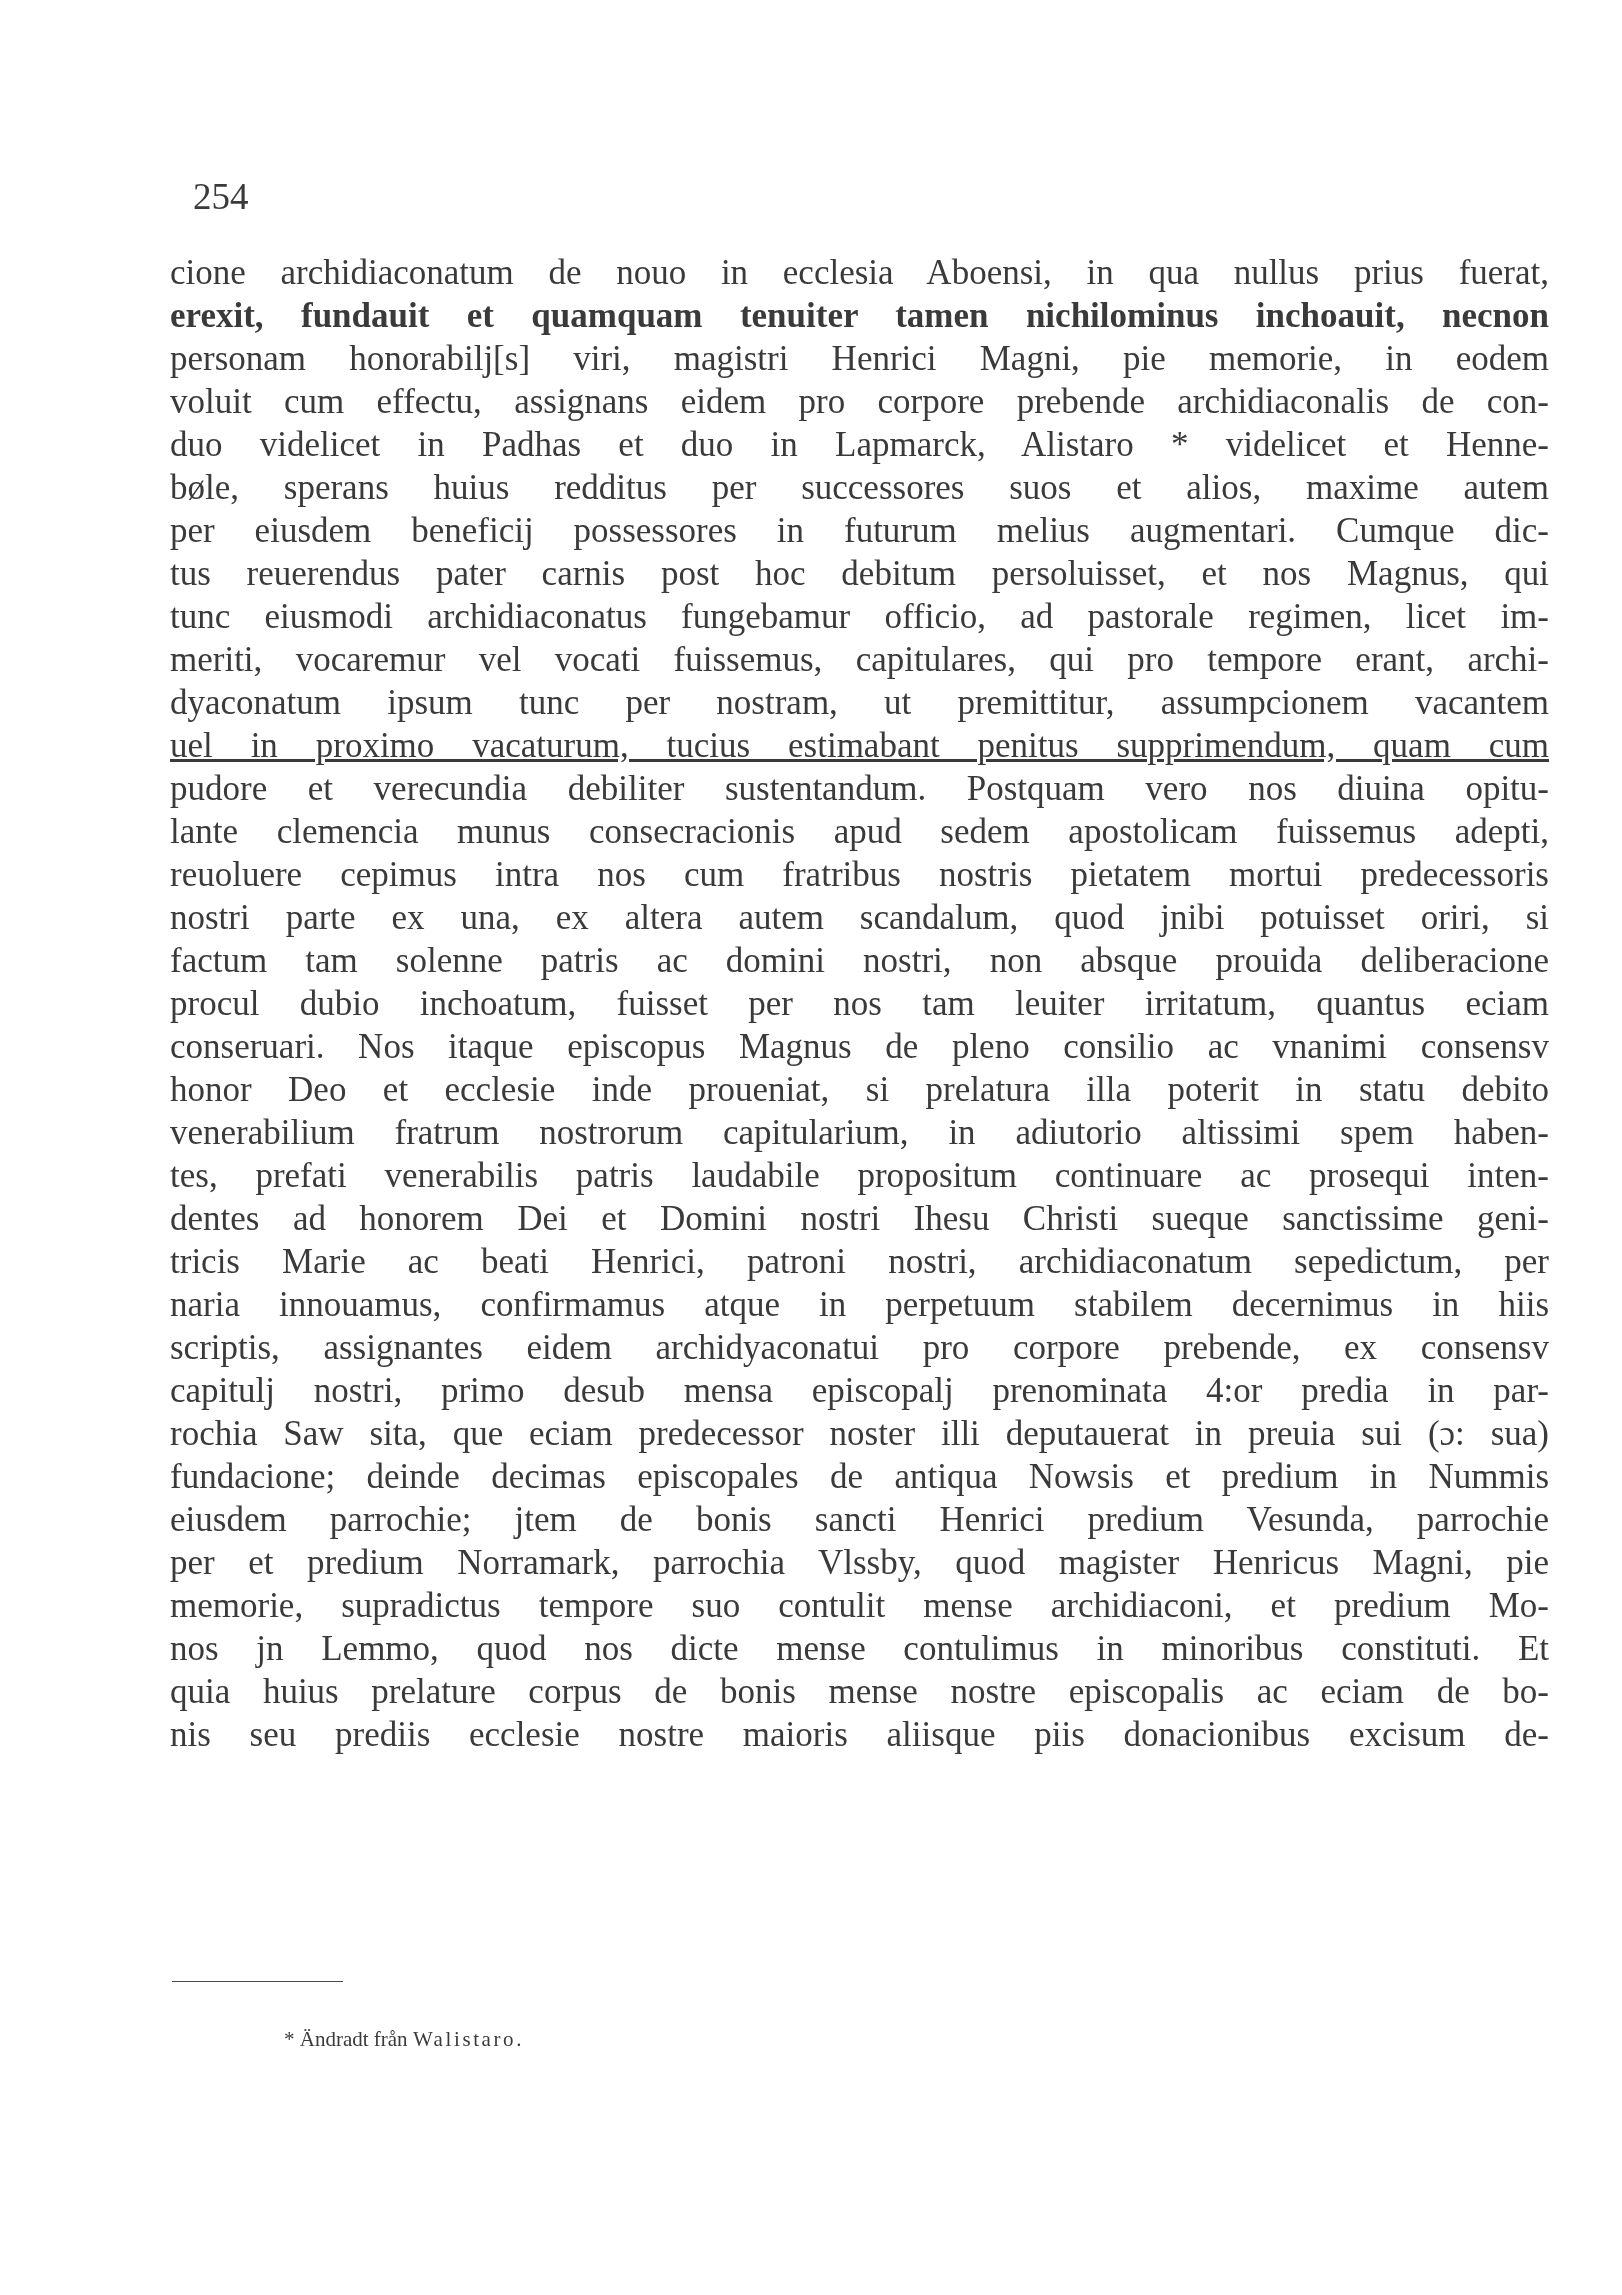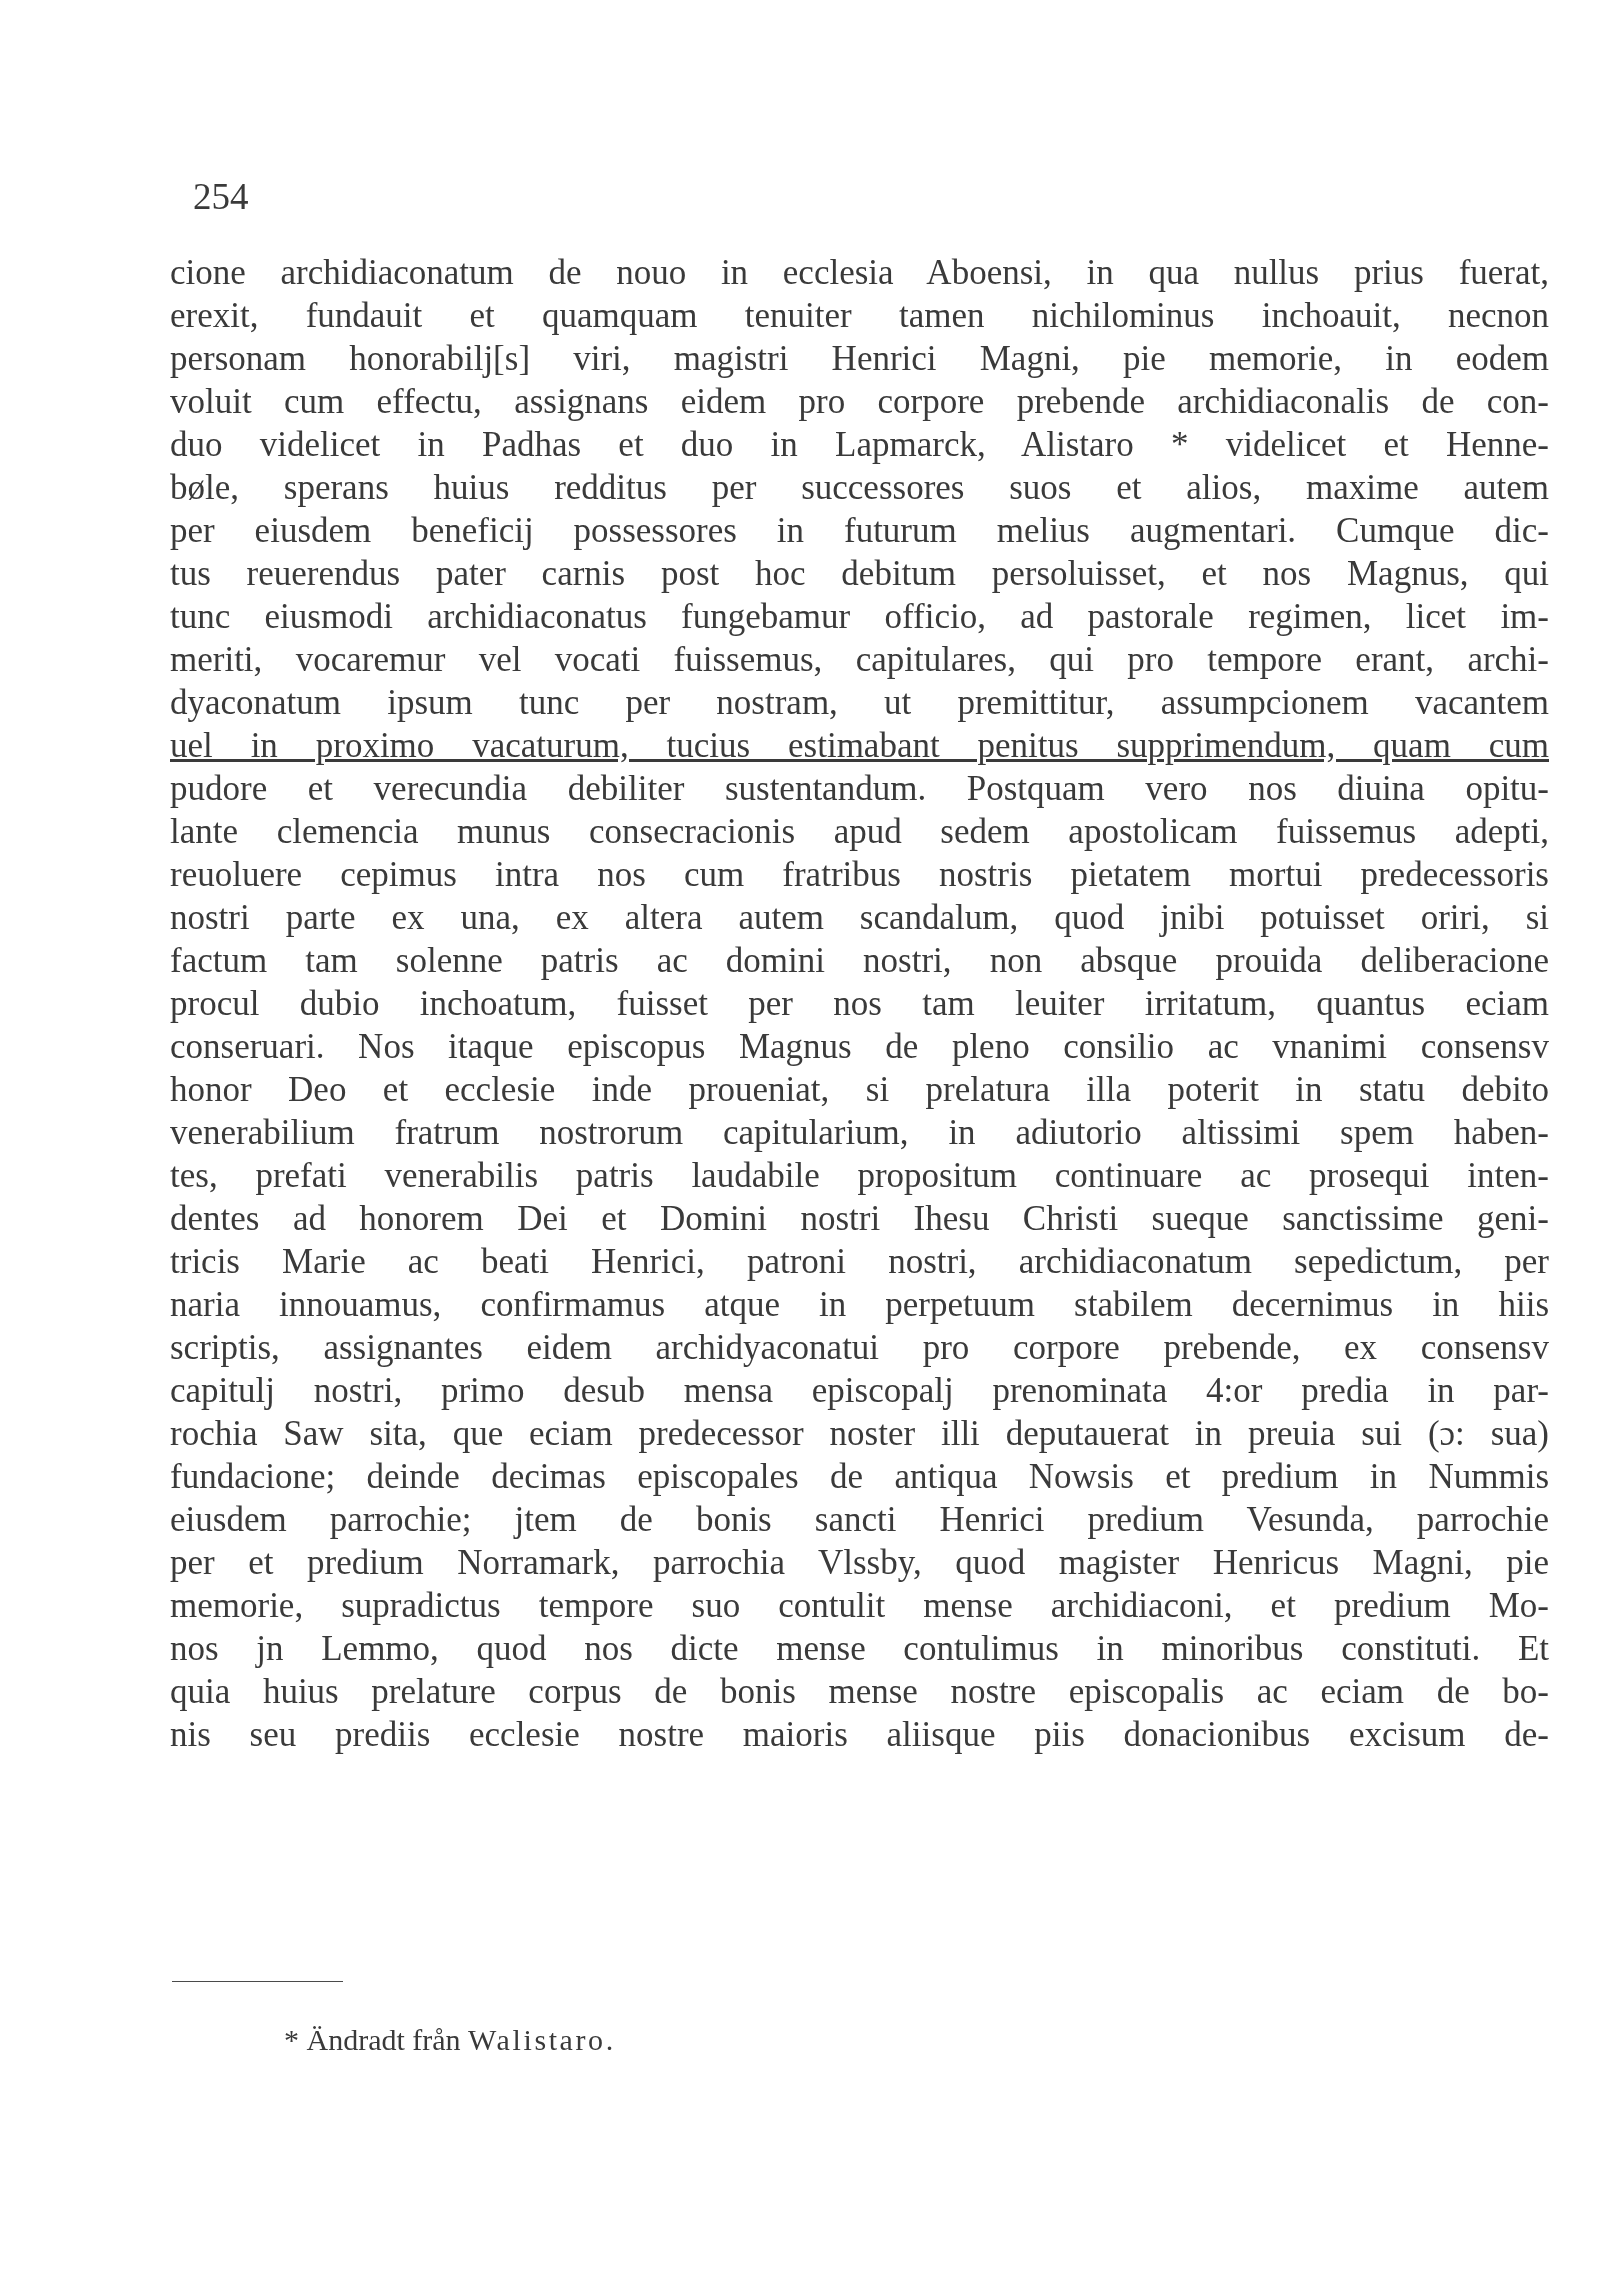--- a/index.html
+++ b/index.html
@@ -50,40 +50,40 @@
     left: 172px;
     top: 1981px;
     width: 171px;
     height: 0;
     border-top: 1.7px solid #4a4a4a;
   }
   .footnote {
     position: absolute;
     left: 284px;
     top: 2022px;
-    font-size: 30px;
+    font-size: 21px;
     line-height: 35px;
     color: #3a3a3a;
     white-space: nowrap;
   }
   .footnote .spaced {
     letter-spacing: 2.6px;
   }
 </style>
 </head>
 <body>
 
 <div class="page-number">254</div>
 
 <div class="body-text">
   <div class="line">
       <span class="line-inner" style="white-space: normal; display: block;">cione archidiaconatum de nouo in ecclesia Aboensi, in qua nullus prius fuerat,</span>
     </div>
   <div class="line">
-      <span class="line-inner" style="white-space: normal; display: block;">erexit, fundauit et quamquam tenuiter tamen nichilominus inchoauit, necnon</span>
+      <span class="line-inner" style="white-space: normal; display: block; font-weight: bold;">erexit, fundauit et quamquam tenuiter tamen nichilominus inchoauit, necnon</span>
     </div>
   <div class="line">
       <span class="line-inner" style="white-space: normal; display: block;">personam honorabilj[s] viri, magistri Henrici Magni, pie memorie, in eodem</span>
     </div>
   <div class="line">
       <span class="line-inner" style="white-space: normal; display: block;">voluit cum effectu, assignans eidem pro corpore prebende archidiaconalis de con-</span>
     </div>
   <div class="line">
       <span class="line-inner" style="white-space: normal; display: block;">duo videlicet in Padhas et duo in Lapmarck, Alistaro * videlicet et Henne-</span>
     </div>

